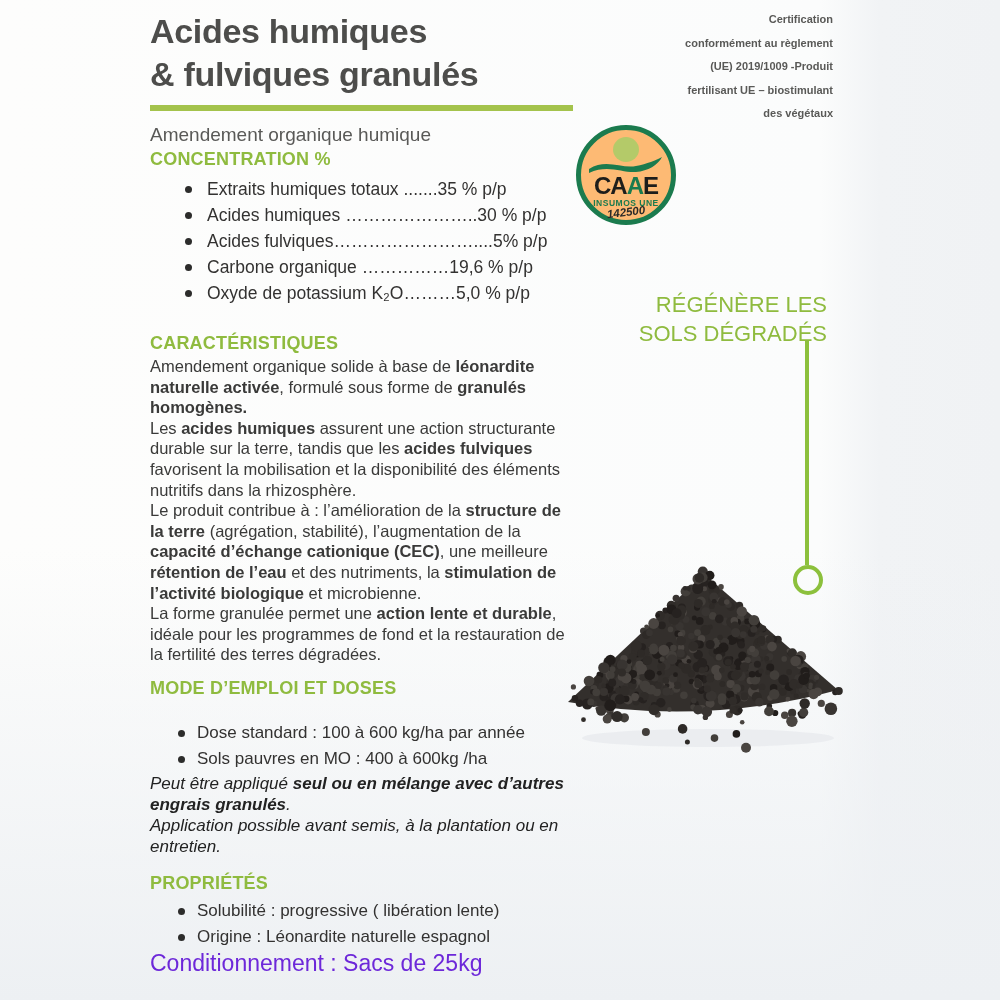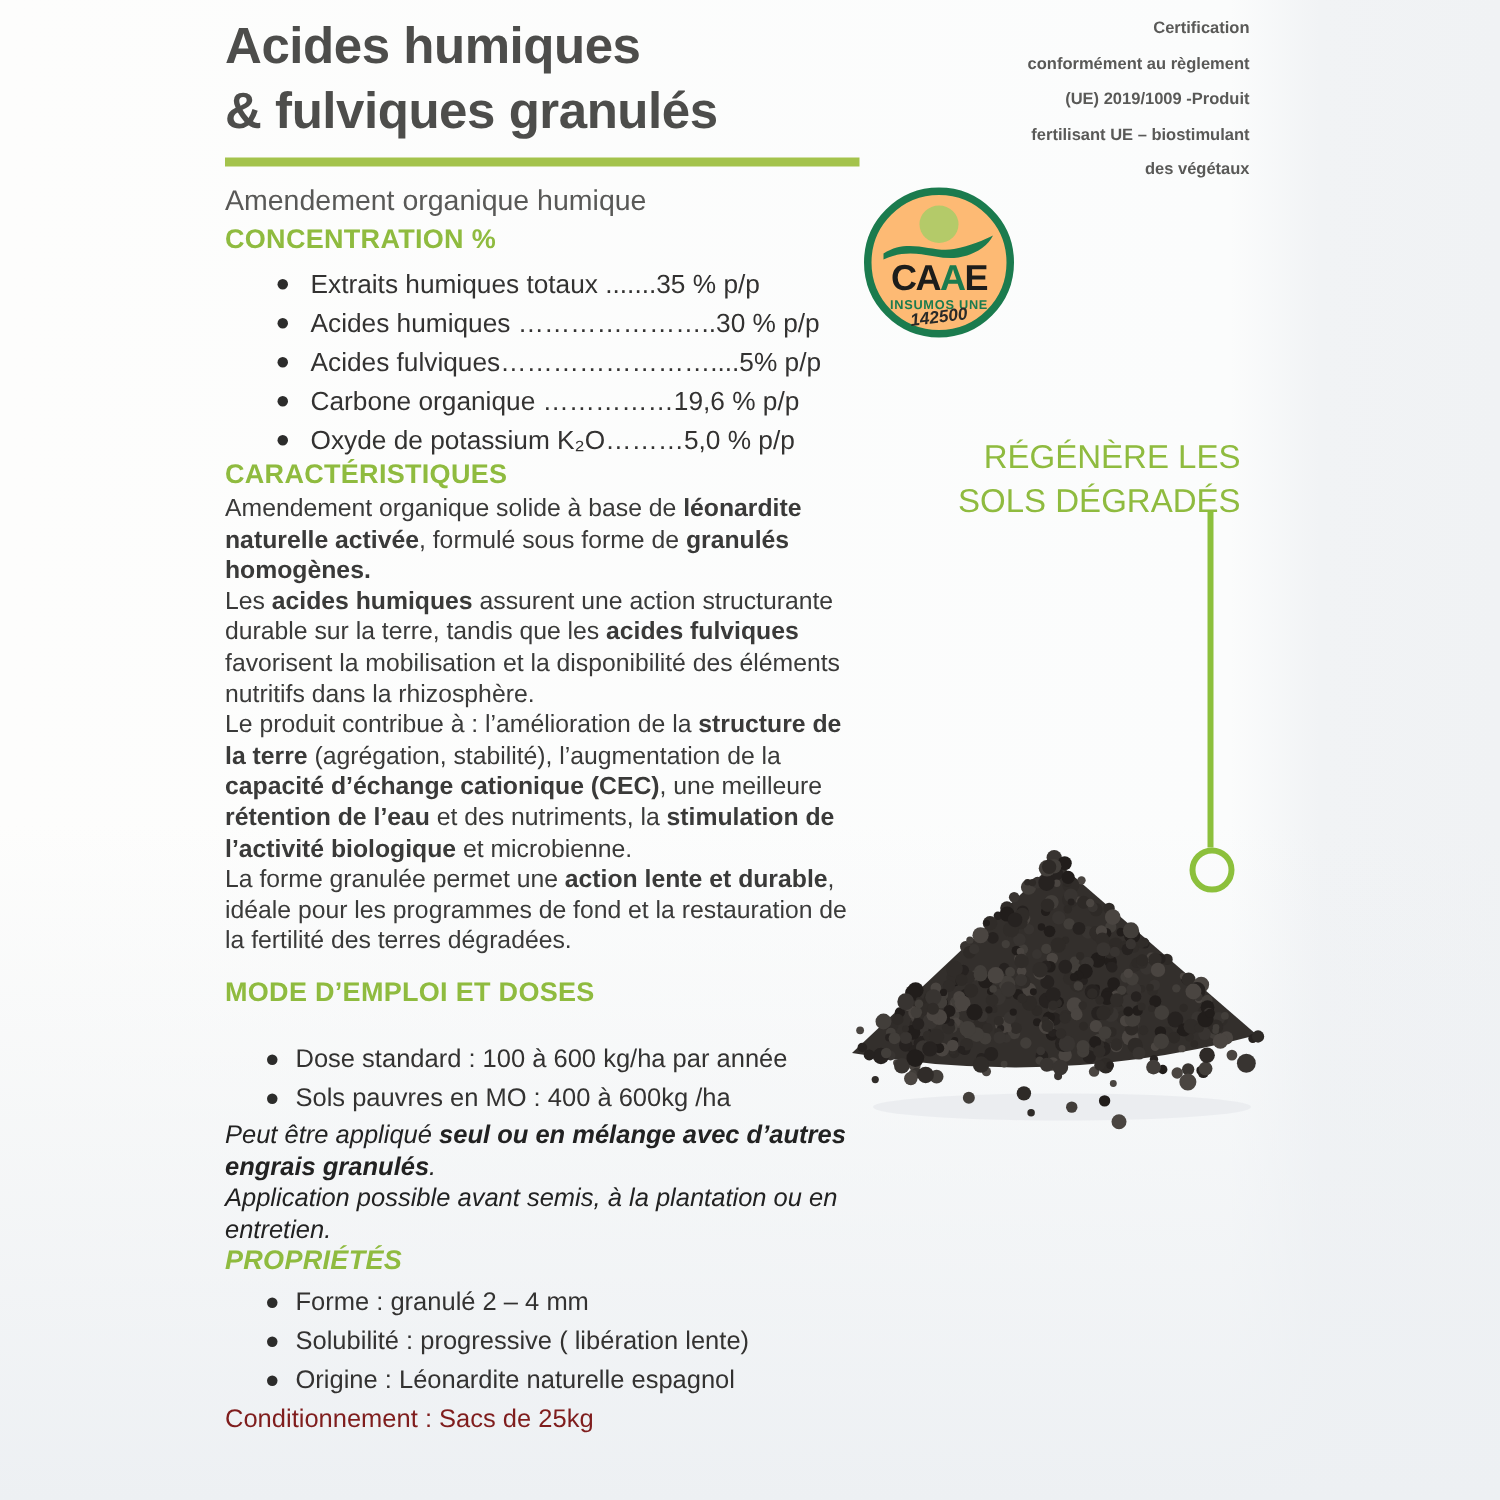--- a/index.html
+++ b/index.html
@@ -13,40 +13,40 @@
   .page{position:relative;width:1000px;height:1000px;}
 
   
   .left-col{position:absolute;left:150px;top:10px;width:426px;color:var(--body);}
   h1{margin:0;font-size:34px;line-height:43px;font-weight:700;color:var(--title);letter-spacing:-0.3px;}
   h1 span{display:block;}
   .underline{margin-top:9px;width:423px;height:6px;background:var(--underline);}
   .subtitle{margin-top:13px;font-size:19px;color:var(--cert);}
   h2{margin:0;font-size:18px;font-weight:700;color:var(--green);letter-spacing:0.2px;}
   .h-conc{margin-top:3px;}
-  .h-carac{}
+  .h-carac{margin-top:27px;}
   .h-mode{margin-top:13px;}
-  .h-prop{margin-top:0;font-style:italic;}
+  .h-prop{margin-top:16px;}
 
   ul{list-style:none;margin:0;padding:0;}
   ul.dots li{position:relative;padding-left:57px;font-size:17.5px;line-height:26px;color:#333231;}
   ul.dots li::before{content:"";position:absolute;left:35px;top:10px;width:7px;height:7px;border-radius:50%;background:#2c2c2b;}
   ul.dots.tight li{padding-left:47px;font-size:17px;}
   ul.dots.tight li::before{left:28px;}
   .conc-list{margin-top:6px;}
   .mode-list{margin-top:21px;}
   .prop-list{margin-top:4px;}
   .prop-list li{line-height:25px;}
 
   .body-text{margin-top:2px;font-size:16.5px;line-height:20.6px;color:var(--body);}
   .body-text p{margin:0;}
   .it p{margin:0;font-style:italic;font-size:17px;line-height:21px;color:#222;}
   .it{margin-top:1px;}
   .b{font-weight:700;}
-  .footer-line{margin-top:1px;font-size:17px;line-height:24px;color:#7f1d1d;}
+  .footer-line{margin-top:1px;font-size:23px;line-height:24px;color:#6d28d9;}
 
   
   .cert{position:absolute;top:8px;right:167px;width:320px;text-align:right;
         font-size:11px;font-weight:700;color:var(--cert);line-height:23.5px;}
   .cert span{display:block;}
 
   
   .caae{position:absolute;left:576px;top:125px;width:90px;height:90px;background:#fdba74;
         border:5px solid var(--logo-green);border-radius:50%;}
   .caae .sun{position:absolute;left:32px;top:7px;width:26px;height:25px;border-radius:50%;background:var(--sun-green);}
@@ -103,21 +103,20 @@
       <li>Dose standard : 100 à 600 kg/ha  par année</li>
       <li>Sols pauvres en MO : 400 à 600kg /ha</li>
     </ul>
     <div class="it">
       <p><span>Peut être appliqué </span><span class="b">seul ou en mélange avec d’autres engrais granulés</span><span>.</span></p>
       <p><span>Application possible avant semis, à la plantation ou en entretien.</span></p>
     </div>
 
     <h2 class="h-prop">PROPRIÉTÉS</h2>
     <ul class="dots tight prop-list">
-      <li>Forme : granulé 2 – 4 mm</li>
       <li>Solubilité : progressive ( libération lente)</li>
       <li>Origine : Léonardite naturelle espagnol</li>
     </ul>
     <div class="footer-line">Conditionnement : Sacs de 25kg</div>
   </div>
 
   <div class="cert">
     <span>Certification</span>
     <span>conformément au règlement</span>
     <span>(UE) 2019/1009 -Produit</span>

